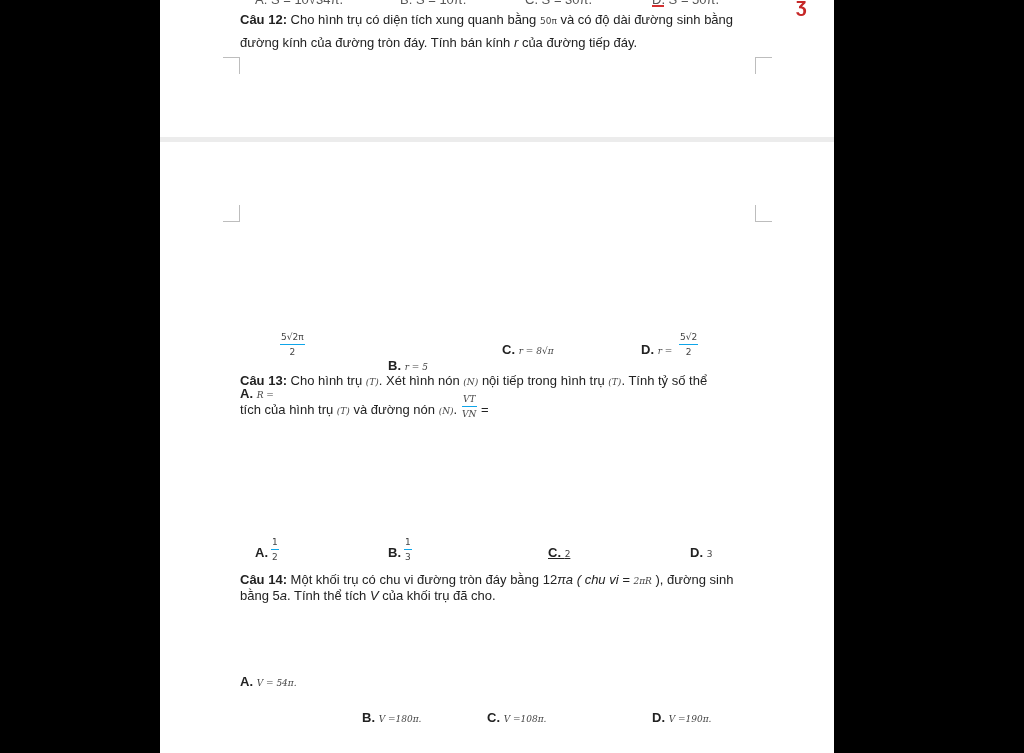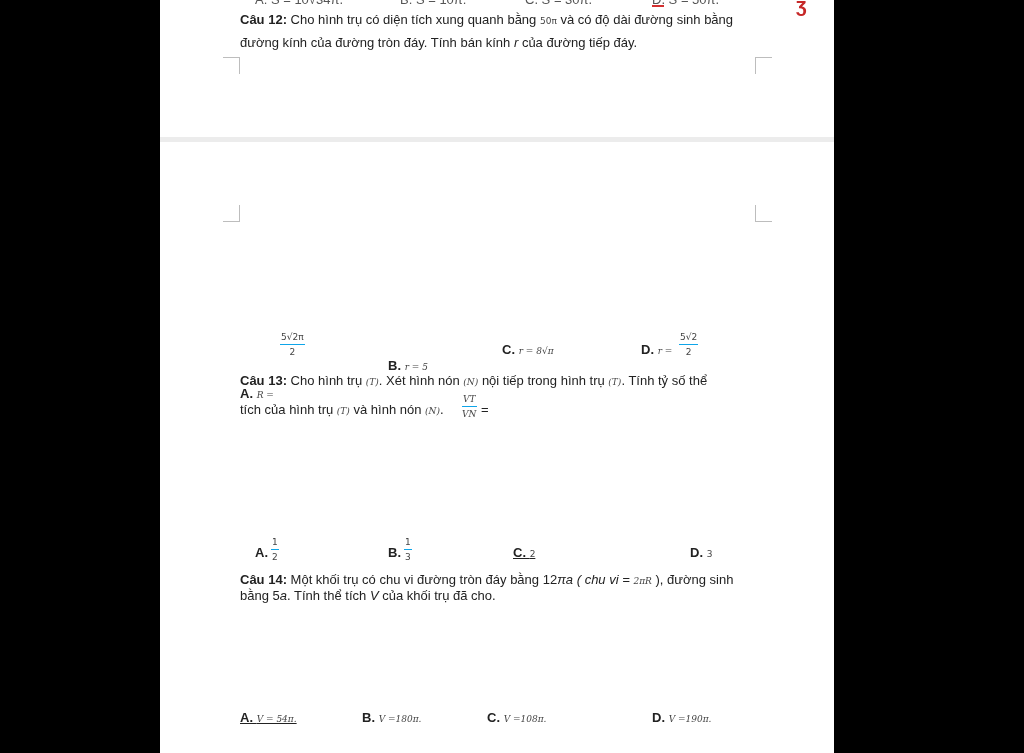--- a/index.html
+++ b/index.html
@@ -74,21 +74,21 @@
 </div>
 <div class="frac" style="left:679px; top:332px;">
   <span class="num">5√2</span>
   <span class="den">2</span>
 </div>
 
 <div class="t" style="left:240px; top:371px;">
   <span class="b">Câu 13:</span><span> Cho hình trụ </span><span class="m">(T)</span><span>. Xét hình nón </span><span class="m">(N)</span><span> nội tiếp trong hình trụ </span><span class="m">(T)</span><span>. Tính tỷ số thể</span>
 </div>
 <div class="t" style="left:240px; top:400px;">
-  <span>tích của hình trụ </span><span class="m">(T)</span><span> và hình nón </span><span class="m">(N)</span><span>.</span>
+  <span>tích của hình trụ </span><span class="m">(T)</span><span> và đường nón </span><span class="m">(N)</span><span>.</span>
 </div>
 <div class="frac" style="left:462px; top:394px;">
   <span class="num m">VT</span>
   <span class="den m">VN</span>
 </div>
 <div class="t" style="left:481px; top:400px;">=</div>
 
 <div class="t" style="left:255px; top:543px;">
   <span class="b">A.</span>
 </div>
@@ -96,37 +96,37 @@
   <span class="num">1</span>
   <span class="den">2</span>
 </div>
 <div class="t" style="left:388px; top:543px;">
   <span class="b">B.</span>
 </div>
 <div class="frac" style="left:404px; top:537px;">
   <span class="num">1</span>
   <span class="den">3</span>
 </div>
-<div class="t" style="left:513px; top:543px;text-decoration:underline;">
+<div class="t" style="left:548px; top:543px;text-decoration:underline;">
   <span class="b">C.</span>
   <span class="mn">2</span>
 </div>
 <div class="t" style="left:656px; top:543px;padding-left:34px;">
   <span class="b">D.</span>
   <span class="mn">3</span>
 </div>
 
 <div class="t" style="left:240px; top:570px;">
   <span class="b">Câu 14:</span><span> Một khối trụ có chu vi đường tròn đáy bằng 12</span><span class="i">πa</span><span class="i"> ( chu vi = </span><span class="m">2πR</span><span> ), đường sinh</span>
 </div>
 <div class="t" style="left:240px; top:586px;">
   <span>bằng 5</span><span class="i">a</span><span>. Tính thể tích </span><span class="i">V</span><span> của khối trụ đã cho.</span>
 </div>
 
-<div class="t" style="left:240px; top:708px;text-decoration:underline;">
+<div class="t" style="left:240px; top:672px;">
   <span class="b">A.</span>
   <span class="m">V = 54π.</span>
 </div>
 <div class="t" style="left:362px; top:708px;">
   <span class="b">B.</span>
   <span class="m">V =180π.</span>
 </div>
 <div class="t" style="left:487px; top:708px;">
   <span class="b">C.</span>
   <span class="m">V =108π.</span>

